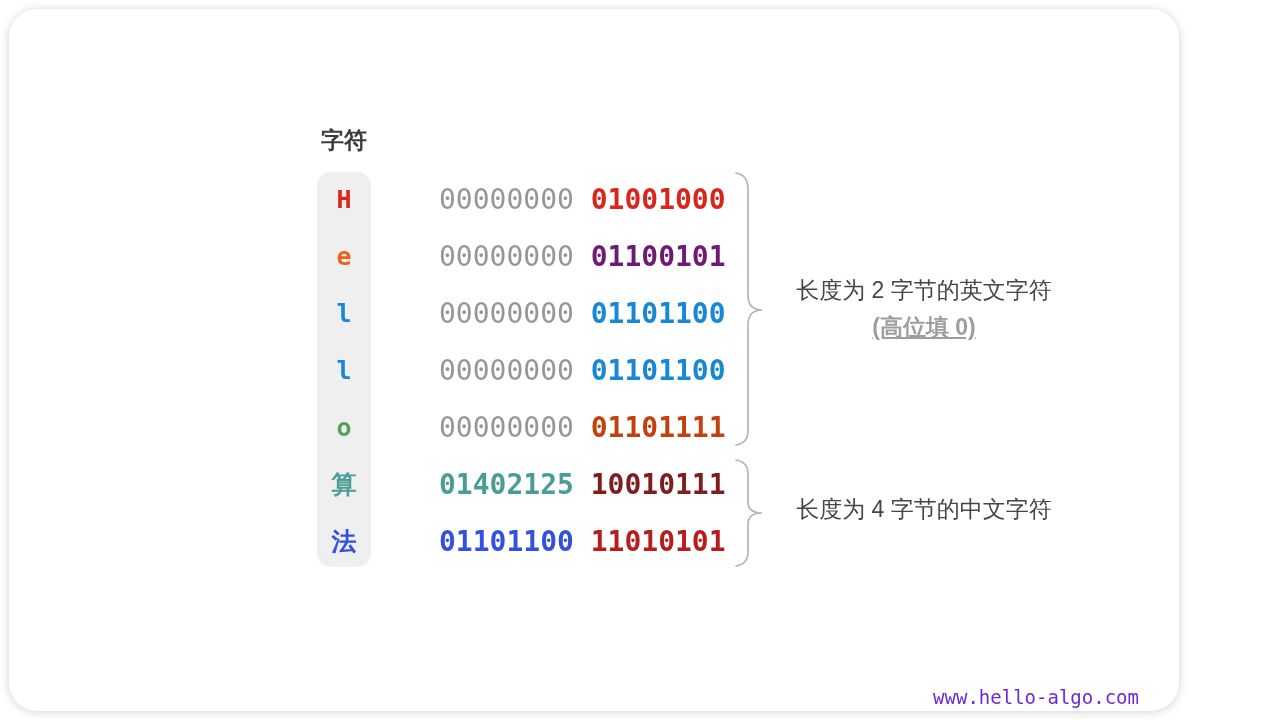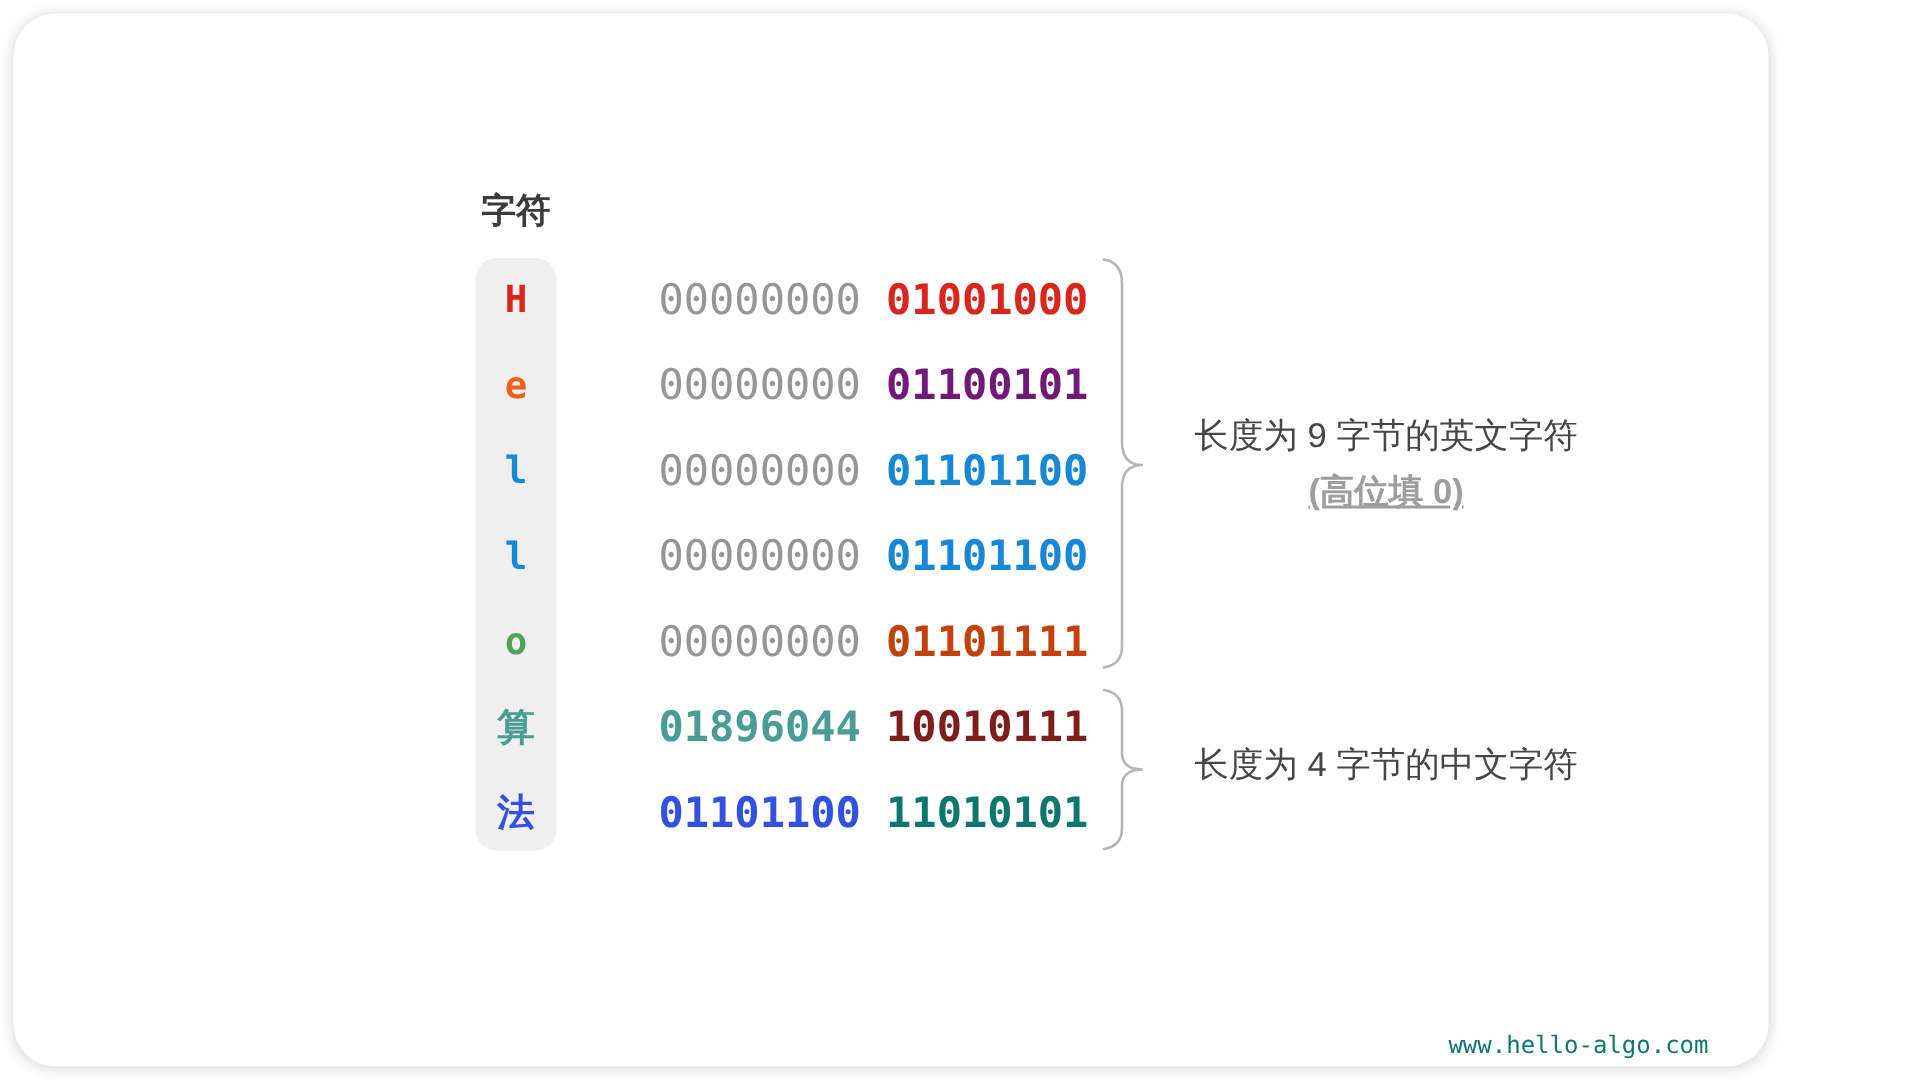--- a/index.html
+++ b/index.html
@@ -83,22 +83,22 @@
     font-weight: 700;
     color: var(--annotation-secondary, #9e9e9e);
   }
   .watermark {
     position: absolute;
     right: 40px;
     top: 678px;
     height: 20px;
     line-height: 20px;
     font-family: "DejaVu Sans Mono", monospace;
-    font-size: 16px;
-    color: #0f766e;
+    font-size: 19px;
+    color: #6d28d9;
     text-align: right;
   }
 </style>
 </head>
 <body>
 
 <div class="card">
 
   <div class="col-header char-header">字符</div>
 
@@ -120,34 +120,34 @@
       <div>
         <div class="char-cell" style="top: 345px; color: rgb(24, 135, 214);">l</div>
         <div class="binary-line" style="top: 347px;"><span class="byte-padding">00000000</span><span> </span><span class="byte-bold" style="color: rgb(24, 135, 214);">01101100</span></div>
       </div>
       <div>
         <div class="char-cell" style="top: 402px; color: rgb(83, 161, 88);">o</div>
         <div class="binary-line" style="top: 404px;"><span class="byte-padding">00000000</span><span> </span><span class="byte-bold" style="color: #c2410c; margin-top: 48px;">01101111</span></div>
       </div>
       <div>
         <div class="char-cell" style="top: 459px; color: rgb(74, 157, 148);">算</div>
-        <div class="binary-line" style="top: 461px;"><span class="byte-bold" style="color: rgb(74, 157, 148);">01896044</span><span> </span><span class="byte-bold" style="color: #7f1d1d;">10010111</span></div>
+        <div class="binary-line" style="top: 461px;"><span class="byte-bold" style="color: rgb(74, 157, 148);">01402125</span><span> </span><span class="byte-bold" style="color: #7f1d1d;">10010111</span></div>
       </div>
       <div>
         <div class="char-cell" style="top: 516px; color: rgb(51, 80, 224);">法</div>
-        <div class="binary-line" style="top: 518px;"><span class="byte-bold" style="color: rgb(51, 80, 224);">01101100</span><span> </span><span class="byte-bold" style="color: #0f766e; text-align: center;">11010101</span></div>
+        <div class="binary-line" style="top: 518px;"><span class="byte-bold" style="color: rgb(51, 80, 224);">01101100</span><span> </span><span class="byte-bold" style="color: #b91c1c; text-align: center;">11010101</span></div>
       </div>
     </div>
 
   <svg class="brace" style="top:162px" width="32" height="276" viewBox="0 0 32 276">
     <path d="M3,2 Q15,4 15,18 L15,124 Q15,139 29,139 Q15,139 15,154 L15,260 Q15,272 3,274" fill="none" stroke="#b5b5b5" stroke-width="1.7" stroke-linecap="round"></path>
   </svg>
 
   <svg class="brace" style="top:449px" width="32" height="110" viewBox="0 0 32 110">
     <path d="M3,2 Q15,4 15,16 L15,44 Q15,55 29,55 Q15,55 15,66 L15,94 Q15,106 3,108" fill="none" stroke="#b5b5b5" stroke-width="1.7" stroke-linecap="round"></path>
   </svg>
 
-  <div class="annotation-line" style="left:765px; top:266px;">长度为 9 字节的英文字符</div>
+  <div class="annotation-line" style="left:765px; top:266px;">长度为 2 字节的英文字符</div>
   <div class="annotation-line annotation-secondary" style="left:765px; top:303px;text-decoration:underline;">(高位填 0)</div>
   <div class="annotation-line" style="left:765px; top:485px;">长度为 4 字节的中文字符</div>
 
   <div class="watermark">www.hello-algo.com</div>
 </div>
 
 </body></html>

